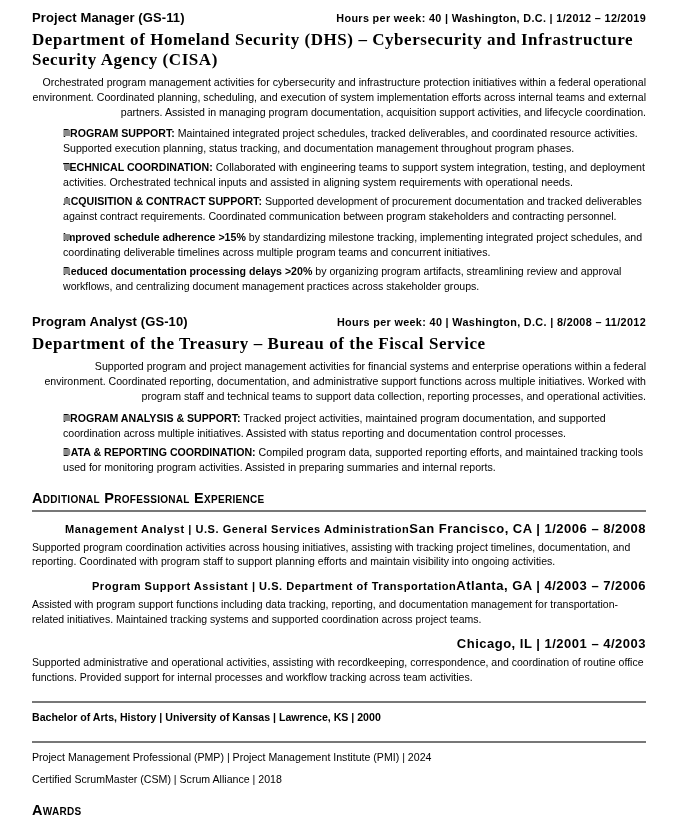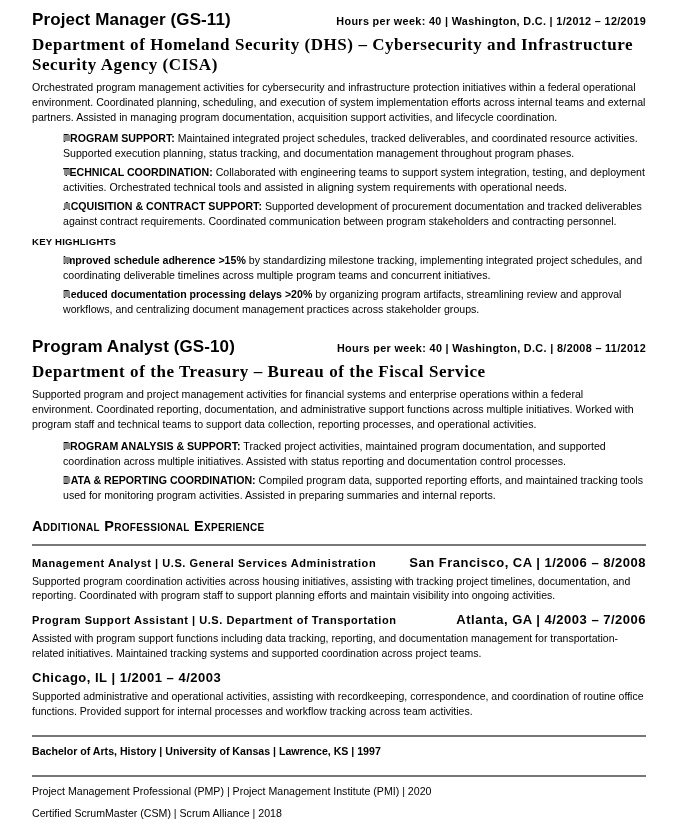--- a/index.html
+++ b/index.html
@@ -24,21 +24,21 @@
   
   .job { margin-bottom: 0; }
 
   .job-head {
     display: flex;
     align-items: baseline;
     justify-content: space-between;
     margin-top: 4px;
   }
   .job-title {
-    font-size: 17px;
+    font-size: 13px;
     font-weight: bold;
     letter-spacing: 0.1px;
     white-space: nowrap;
     text-align: right;
   }
   .job-meta {
     font-size: 10.8px;
     font-weight: bold;
     letter-spacing: 0.35px;
     white-space: nowrap;
@@ -48,21 +48,21 @@
     font-size: 17px;
     font-weight: bold;
     letter-spacing: 0.55px;
     margin-top: 5px;
     font-family: Liberation Serif, serif;
   }
   .job-summary {
     font-size: 10.6px;
     line-height: 1.42;
     margin-top: 5px;
-    text-align: left;
+    text-align: right;
   }
 
   
   ul.bullets {
     list-style: none;
     margin: 6px 0 0 0;
     padding: 0;
   }
   ul.bullets li {
     position: relative;
@@ -92,35 +92,35 @@
   }
 
   
   .section { margin-top: 16px; }
   .section-title {
     font-size: 14.5px;
     font-weight: bold;
     font-variant: small-caps;
     letter-spacing: 0.3px;
     line-height: 1.1;
-    padding-bottom: 8px;
+    padding-bottom: 2px;
   }
   .section-rule {
     border: 0;
     border-top: 2px solid #777777;
     margin: 1px 0 0 0;
     width: 100%;
   }
 
   
   .entry { margin-top: 9px; }
   .entry-head {
     display: flex;
     align-items: baseline;
-    justify-content: space-between;
+    justify-content: flex-end;
   }
   .entry-title {
     font-size: 11px;
     font-weight: bold;
     letter-spacing: 0.55px;
     white-space: nowrap;
   }
   .entry-meta {
     font-size: 13px;
     font-weight: bold;
@@ -151,25 +151,24 @@
   <div class="job">
     <div class="job-head">
       <div class="job-title">Project Manager (GS-11)</div>
       <div class="job-meta">Hours per week: 40 | Washington, D.C. | 1/2012 – 12/2019</div>
     </div>
     <div class="job-org">Department of Homeland Security (DHS) – Cybersecurity and Infrastructure Security Agency (CISA)</div>
     <div class="job-summary">Orchestrated program management activities for cybersecurity and infrastructure protection initiatives within a federal operational environment. Coordinated planning, scheduling, and execution of system implementation efforts across internal teams and external partners. Assisted in managing program documentation, acquisition support activities, and lifecycle coordination.</div>
 
     <ul class="bullets">
       <li><span class="lead">PROGRAM SUPPORT:</span><span> Maintained integrated project schedules, tracked deliverables, and coordinated resource activities. Supported execution planning, status tracking, and documentation management throughout program phases.</span></li>
-      <li><span class="lead">TECHNICAL COORDINATION:</span><span> Collaborated with engineering teams to support system integration, testing, and deployment activities. Orchestrated technical tools and assisted in aligning system requirements with operational needs.</span></li>
+      <li><span class="lead">TECHNICAL COORDINATION:</span><span> Collaborated with engineering teams to support system integration, testing, and deployment activities. Orchestrated technical inputs and assisted in aligning system requirements with operational needs.</span></li>
       <li><span class="lead">ACQUISITION &amp; CONTRACT SUPPORT:</span><span> Supported development of procurement documentation and tracked deliverables against contract requirements. Coordinated communication between program stakeholders and contracting personnel.</span></li>
     </ul>
 
-    <div class="kh-label">KEY HIGHLIGHTS</div>
     <ul class="bullets">
       <li><span class="lead">Improved schedule adherence &gt;15%</span><span> by standardizing milestone tracking, implementing integrated project schedules, and coordinating deliverable timelines across multiple program teams and concurrent initiatives.</span></li>
       <li><span class="lead">Reduced documentation processing delays &gt;20%</span><span> by organizing program artifacts, streamlining review and approval workflows, and centralizing document management practices across stakeholder groups.</span></li>
     </ul>
   </div>
 
   <div class="job" style="margin-top:20px;">
     <div class="job-head">
       <div class="job-title">Program Analyst (GS-10)</div>
       <div class="job-meta">Hours per week: 40 | Washington, D.C. | 8/2008 – 11/2012</div>
@@ -206,26 +205,26 @@
     <div class="entry">
       <div class="entry-head">
         <div class="entry-meta">Chicago, IL | 1/2001 – 4/2003</div>
       </div>
       <div class="entry-desc">Supported administrative and operational activities, assisting with recordkeeping, correspondence, and coordination of routine office functions. Provided support for internal processes and workflow tracking across team activities.</div>
     </div>
   </div>
 
   <div class="section">
     <hr class="section-rule">
-    <div class="line-item bold">Bachelor of Arts, History | University of Kansas | Lawrence, KS | 1997</div>
+    <div class="line-item bold">Bachelor of Arts, History | University of Kansas | Lawrence, KS | 2000</div>
   </div>
 
   <div class="section">
     <hr class="section-rule">
-    <div class="line-item">Project Management Professional (PMP) | Project Management Institute (PMI) | 2020</div>
+    <div class="line-item">Project Management Professional (PMP) | Project Management Institute (PMI) | 2024</div>
     <div class="line-item">Certified ScrumMaster (CSM) | Scrum Alliance | 2018</div>
   </div>
 
   <div class="section">
     <div class="section-title">Awards</div>
 
   </div>
 
 </div>
 

